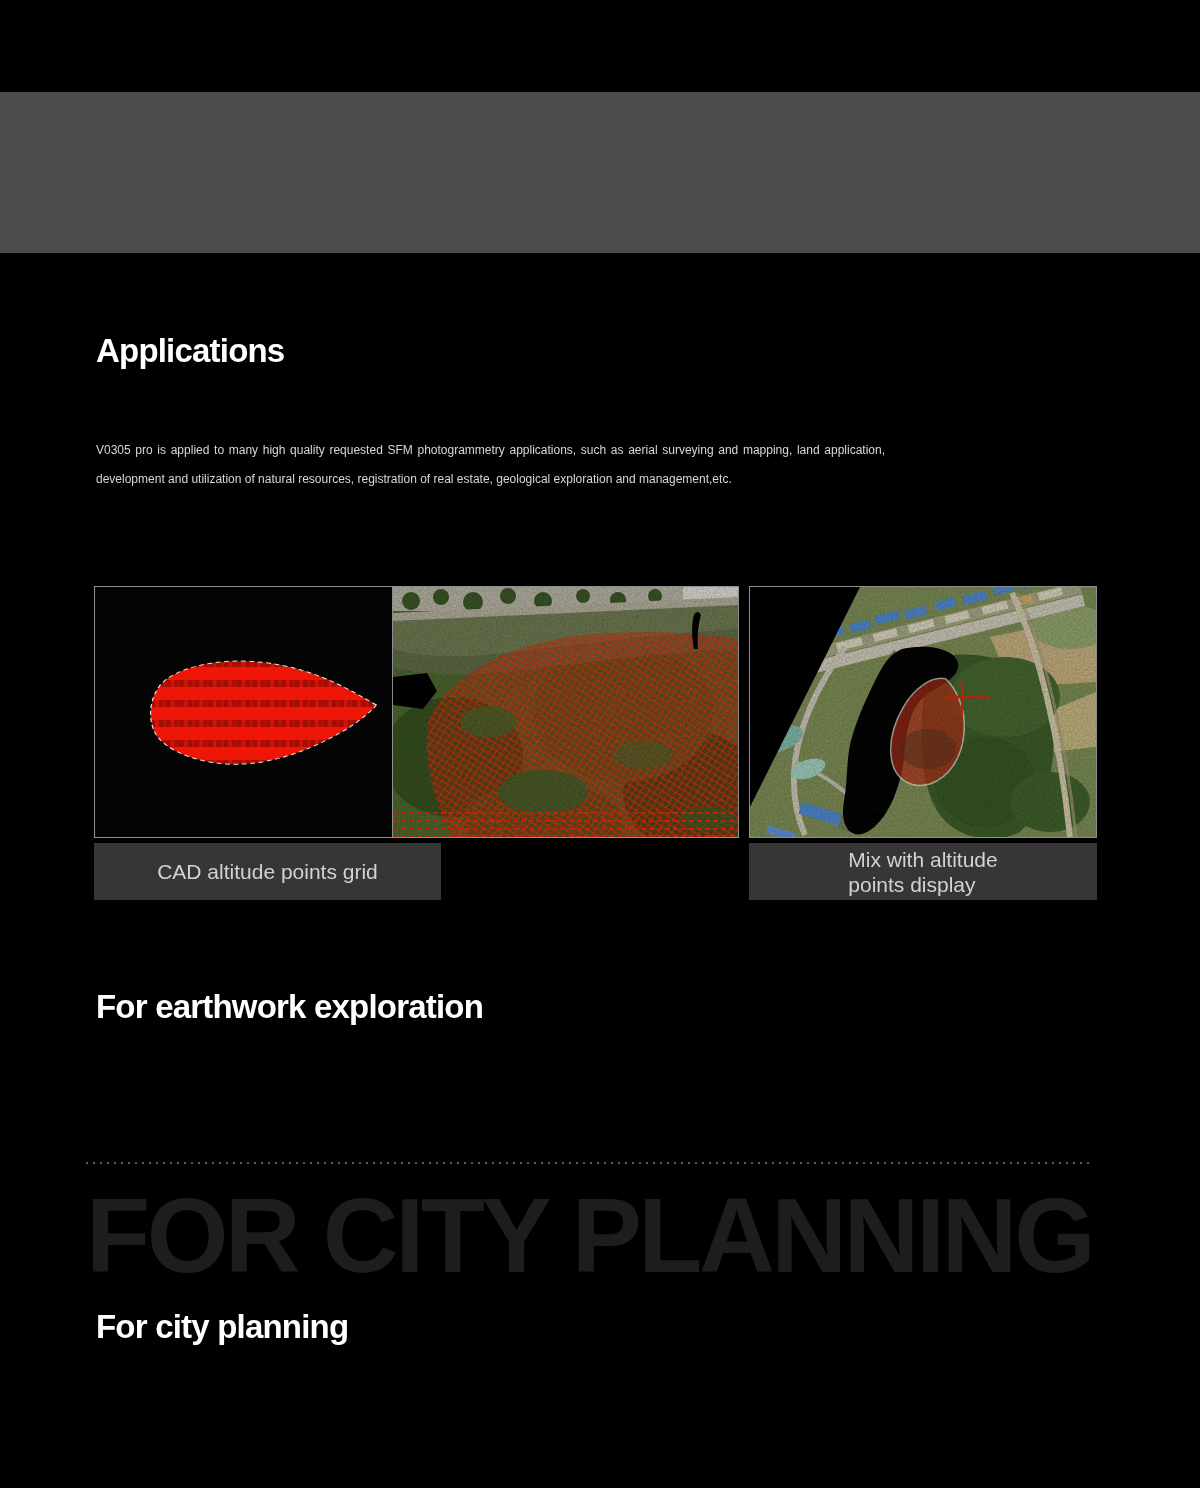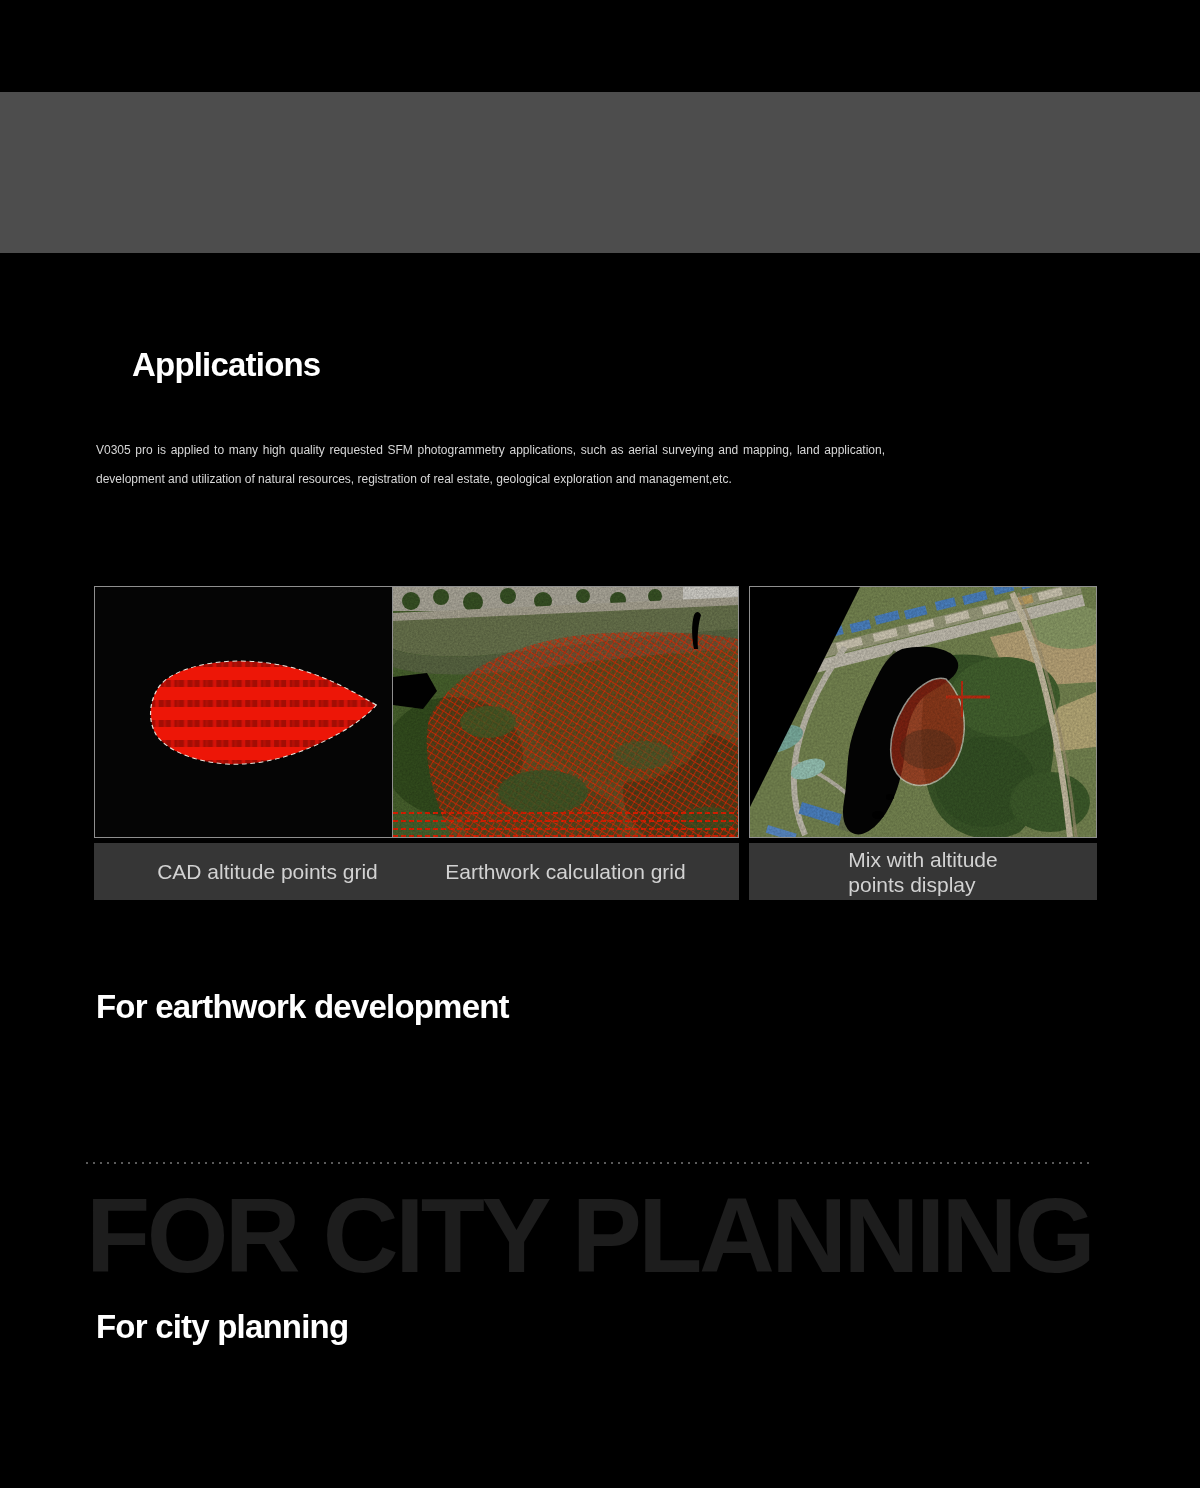--- a/index.html
+++ b/index.html
@@ -5,21 +5,21 @@
   html,body{margin:0;padding:0;background:#000;}
   #canvas{
     position:relative;width:1200px;height:1488px;background:#000;overflow:hidden;
     font-family:"Liberation Sans",sans-serif;
   }
   .banner{position:absolute;left:0;top:92px;width:1200px;height:161px;background:#4d4d4d;}
   .heading{
     position:absolute;left:96px;color:#fff;font-weight:700;font-size:33px;
     letter-spacing:-0.8px;line-height:38px;white-space:nowrap;
   }
-  #h-applications{top:346px;margin-left:36px;}
+  #h-applications{top:332px;}
   #h-earthwork{top:988px;}
   #h-city{top:1308px;}
   .para{
     position:absolute;left:96px;width:789px;color:#d7d7d7;font-size:12px;
     line-height:28.5px;text-align:justify;
   }
   #p-applications{top:436px;}
   #p-earthwork{top:1064px;}
   #p-city{top:1389px;}
   .fig{position:absolute;top:586px;}
@@ -119,23 +119,20 @@
         <ellipse cx="315" cy="232" rx="28" ry="12" fill="#3c5a26" opacity="0.7"></ellipse>
         <g stroke="#f02200" stroke-width="2.2" stroke-dasharray="5 3">
           <path d="M0 226 H345"></path>
             <path d="M0 234 H345"></path>
             <path d="M0 242 H345"></path>
             <path d="M0 249 H345"></path>
         </g>
         <path d="M301 28 C298 38 299 52 301 62 L305 62 C304 50 305 38 308 28 C306 24 303 24 301 28 Z" fill="#000"></path>
         <rect width="345" height="250" filter="url(#bNoise)" opacity="0.32"></rect>
       </svg>
-    </div>
-    <div class="fig-cap">
-      <span>Earthwork calculation grid</span>
     </div>
   </div>
 
   <div class="fig" id="fig-3">
     <div class="fig-img">
       <svg viewBox="0 0 346 250" preserveAspectRatio="none">
         <defs>
           <filter id="cNoise">
             <feTurbulence type="fractalNoise" baseFrequency="0.5" numOctaves="3" stitchTiles="stitch"></feTurbulence>
             <feColorMatrix type="matrix" values="0 0 0 0 0  0 0 0 0 0  0 0 0 0 0  0.9 0 0 0 0"></feColorMatrix>
@@ -193,21 +190,21 @@
         <polygon points="0,0 110,0 0,220" fill="#000"></polygon>
         <rect width="346" height="250" filter="url(#cNoise)" opacity="0.3"></rect>
       </svg>
     </div>
     <div class="fig-cap">
       <span>Mix with altitude
 points display</span>
     </div>
   </div>
 
-  <div class="heading" id="h-earthwork">For earthwork development</div>
+  <div class="heading" id="h-earthwork">For earthwork exploration</div>
 
 
   <div class="dotted"></div>
 
   <div class="watermark">FOR CITY PLANNING</div>
 
   <div class="heading" id="h-city">For city planning</div>
 
 
 </div>

